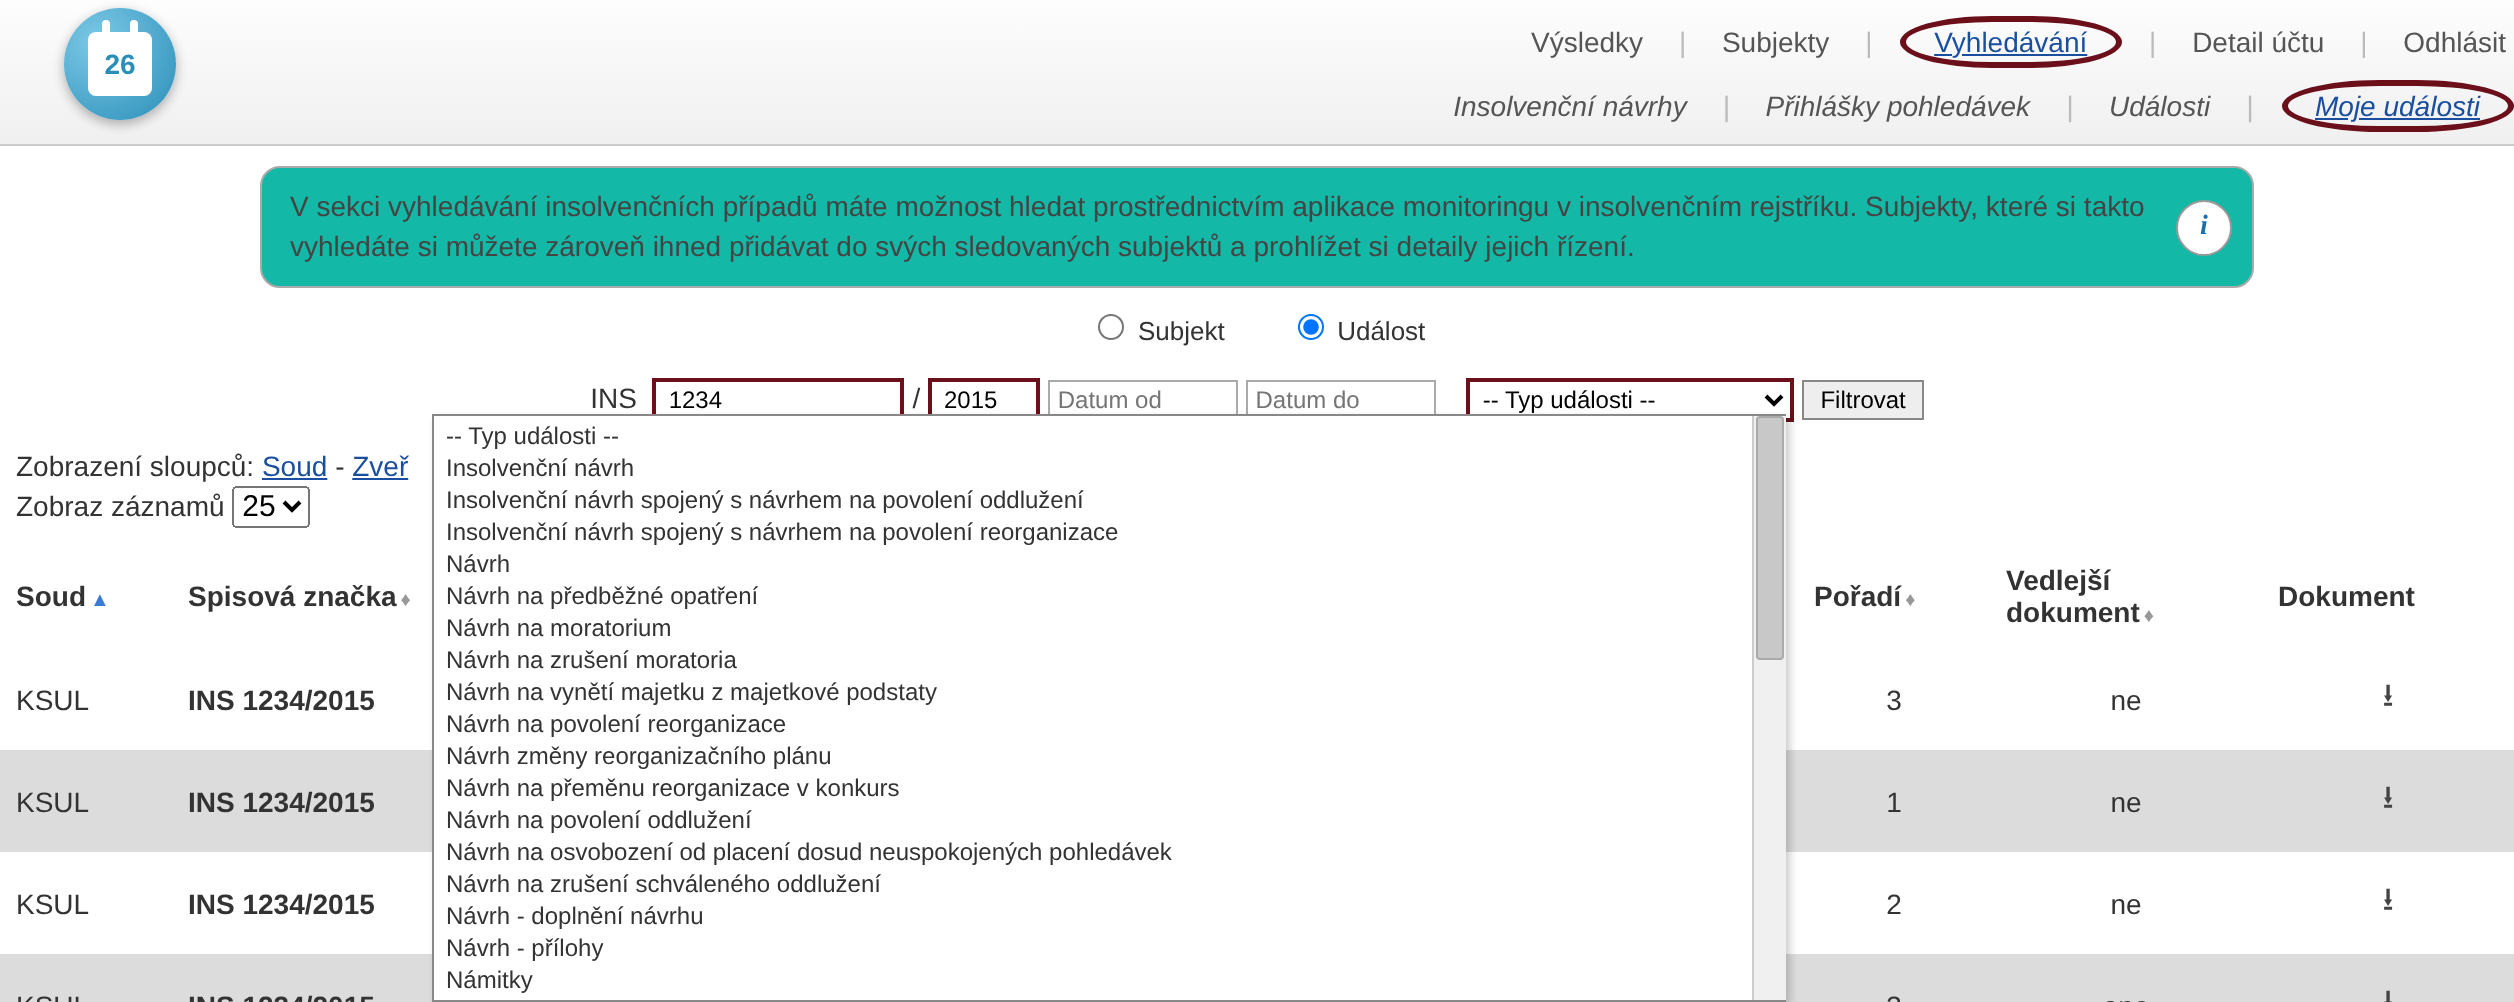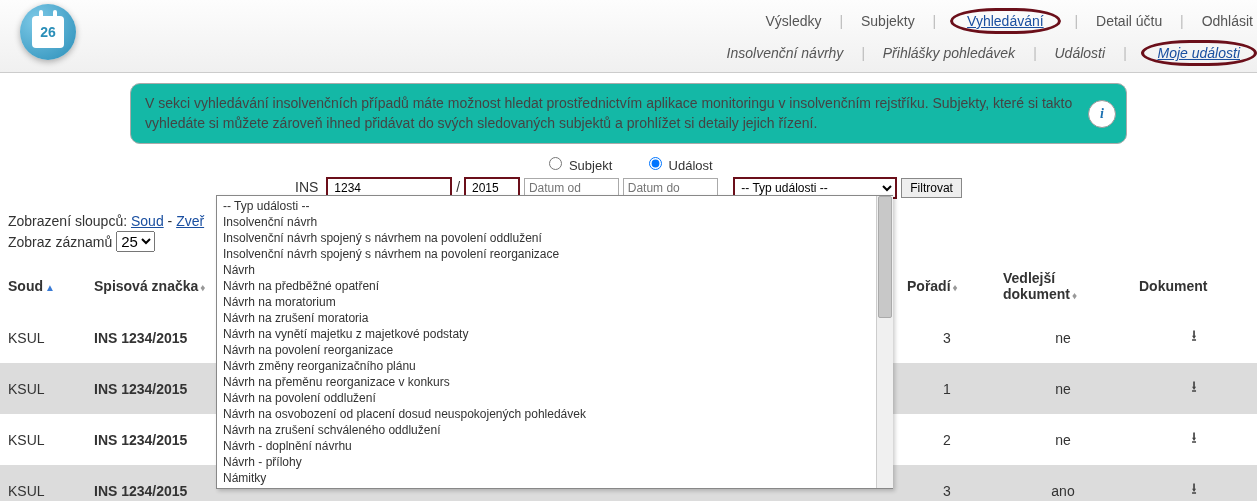--- a/index.html
+++ b/index.html
@@ -10,21 +10,21 @@
     background: #fff;
   }
   .topbar {
     background: linear-gradient(#fdfdfd, #f0f0f0);
     border-bottom: 1px solid #ccc;
     padding: 8px 0 6px;
     position: relative;
   }
   .cal-badge {
     position: absolute;
-    left: 20px;
+    left: 32px;
     top: 4px;
     width: 56px;
     height: 56px;
     border-radius: 50%;
     background: radial-gradient(circle at 30% 30%, #7dc9e7, #2a8eb8);
     box-shadow: 0 2px 6px rgba(0,0,0,0.3);
     display: flex;
     align-items: center;
     justify-content: center;
   }
@@ -106,21 +106,21 @@
   }
   .radio-line {
     text-align: center;
     margin-top: 6px;
     font-weight: bold;
     font-size: 13px;
   }
   .radio-line label { font-weight: normal; margin: 0 14px; }
   .filter-line {
     text-align: center;
-    margin-top: 4px;
+    margin-top: 16px;
   }
   .filter-line .lab { font-weight: normal; margin-right: 4px; }
   .boxed {
     border: 2px solid #6b0f1a;
     padding: 0 4px;
     display: inline-block;
   }
   .boxed input { border: none; font-size: 12px; padding: 2px; background: transparent; }
   .plain-in {
     border: 1px solid #aaa;

